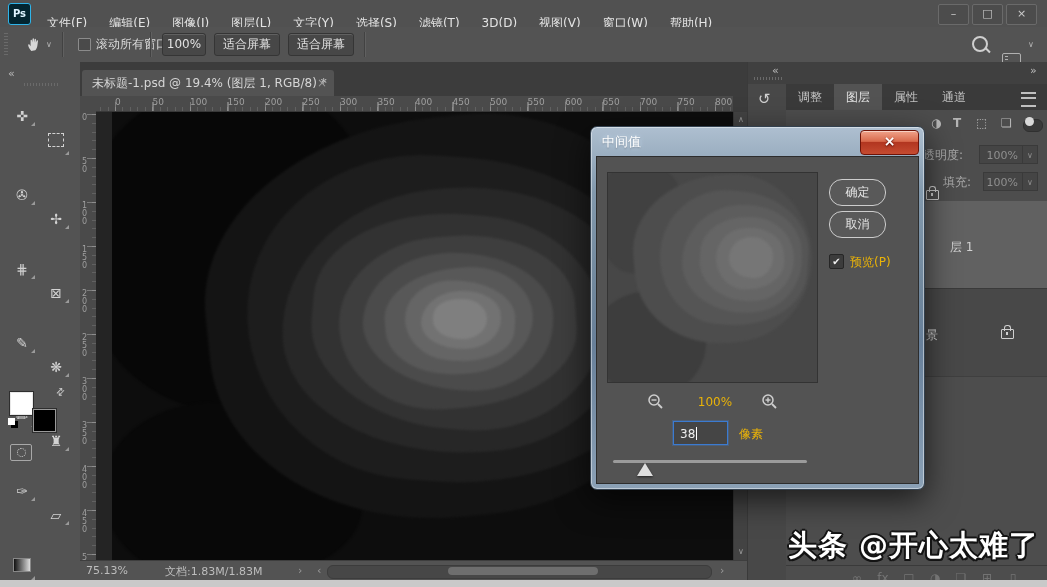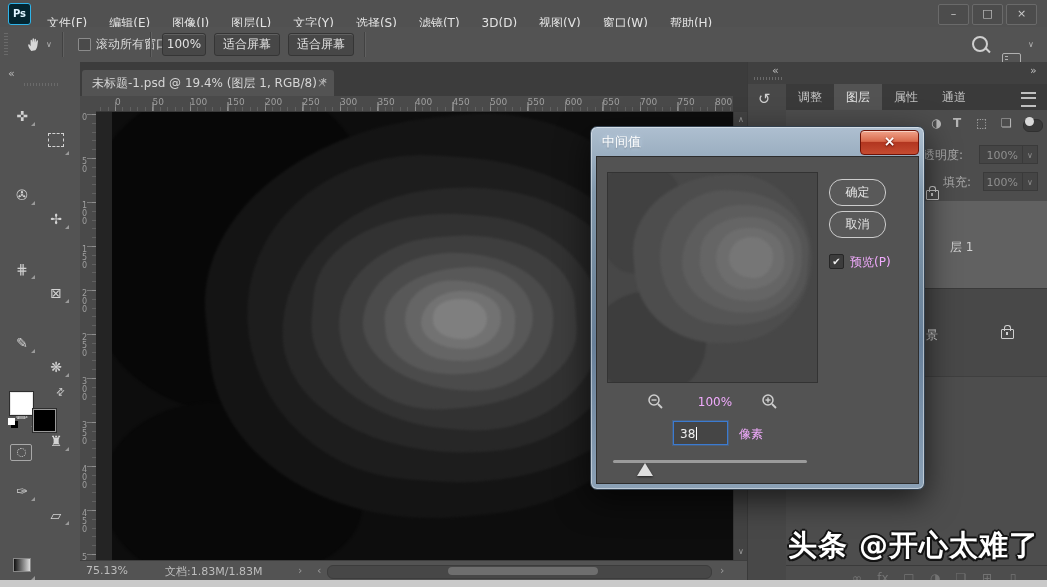--- a/index.html
+++ b/index.html
@@ -111,21 +111,21 @@
   #dlgclose{right:5px;top:3px;width:57px;height:23px;border-radius:4px;border:1px solid #6e1408;
     background:linear-gradient(180deg,#f0a38a 0%,#d96a4c 45%,#b23620 50%,#c54b31 100%);
     color:#fff;font-size:14px;font-weight:bold;text-align:center;line-height:21px;
     text-shadow:0 1px 2px rgba(60,0,0,.8);box-shadow:inset 0 1px 0 rgba(255,255,255,.5);}
   #dlgcontent{left:5px;top:29px;width:321px;height:326px;background:#535353;border:1px solid #2d2d2d;}
   #dlgpreview{left:10px;top:15px;width:209px;height:209px;background:#474747;border:1px solid #333;overflow:hidden;}
   .dlgbtn{width:55px;height:25px;border:1px solid #cdcdcd;border-radius:13px;background:rgba(255,255,255,.04);
     color:#e4e4e4;font-size:12px;text-align:center;line-height:24px;}
   .dlgcheck{width:13px;height:13px;background:#3c3c3c;border:1px solid #262626;border-radius:2px;
     color:#f0f0f0;font-size:10px;text-align:center;line-height:13px;}
-  .dlglabel{font-size:12px;color:#f0abfc;}
+  .dlglabel{font-size:12px;color:#eab308;}
   #radiusinput{left:76px;top:264px;width:55px;height:24px;background:#454545;border:1px solid #3b7bd1;
     box-shadow:0 0 0 1px rgba(59,123,209,.3);color:#efefef;font-size:12px;line-height:24px;padding-left:6px;box-sizing:border-box;}
   .caret{display:inline-block;width:1px;height:13px;background:#fff;vertical-align:-2px;margin-left:1px;}
   #slidertrack{left:16px;top:303px;width:194px;height:3px;background:#9b9b9b;border-radius:2px;}
   #sliderthumb{left:40px;top:306px;width:0;height:0;border-left:8px solid transparent;border-right:8px solid transparent;
     border-bottom:13px solid #dedede;filter:drop-shadow(0 1px 1px rgba(0,0,0,.6));}
   
   #bottomstrip{left:0;top:580px;width:1047px;height:7px;background:#c9c9c9;}
   #watermark{right:8px;top:526px;z-index:60;font-size:29px;font-weight:bold;color:#ffffff;letter-spacing:1px;white-space:nowrap;
     text-shadow:2px 0 0 #141414,-2px 0 0 #141414,0 2px 0 #141414,0 -2px 0 #141414,1.5px 1.5px 0 #141414,-1.5px -1.5px 0 #141414,1.5px -1.5px 0 #141414,-1.5px 1.5px 0 #141414;}

